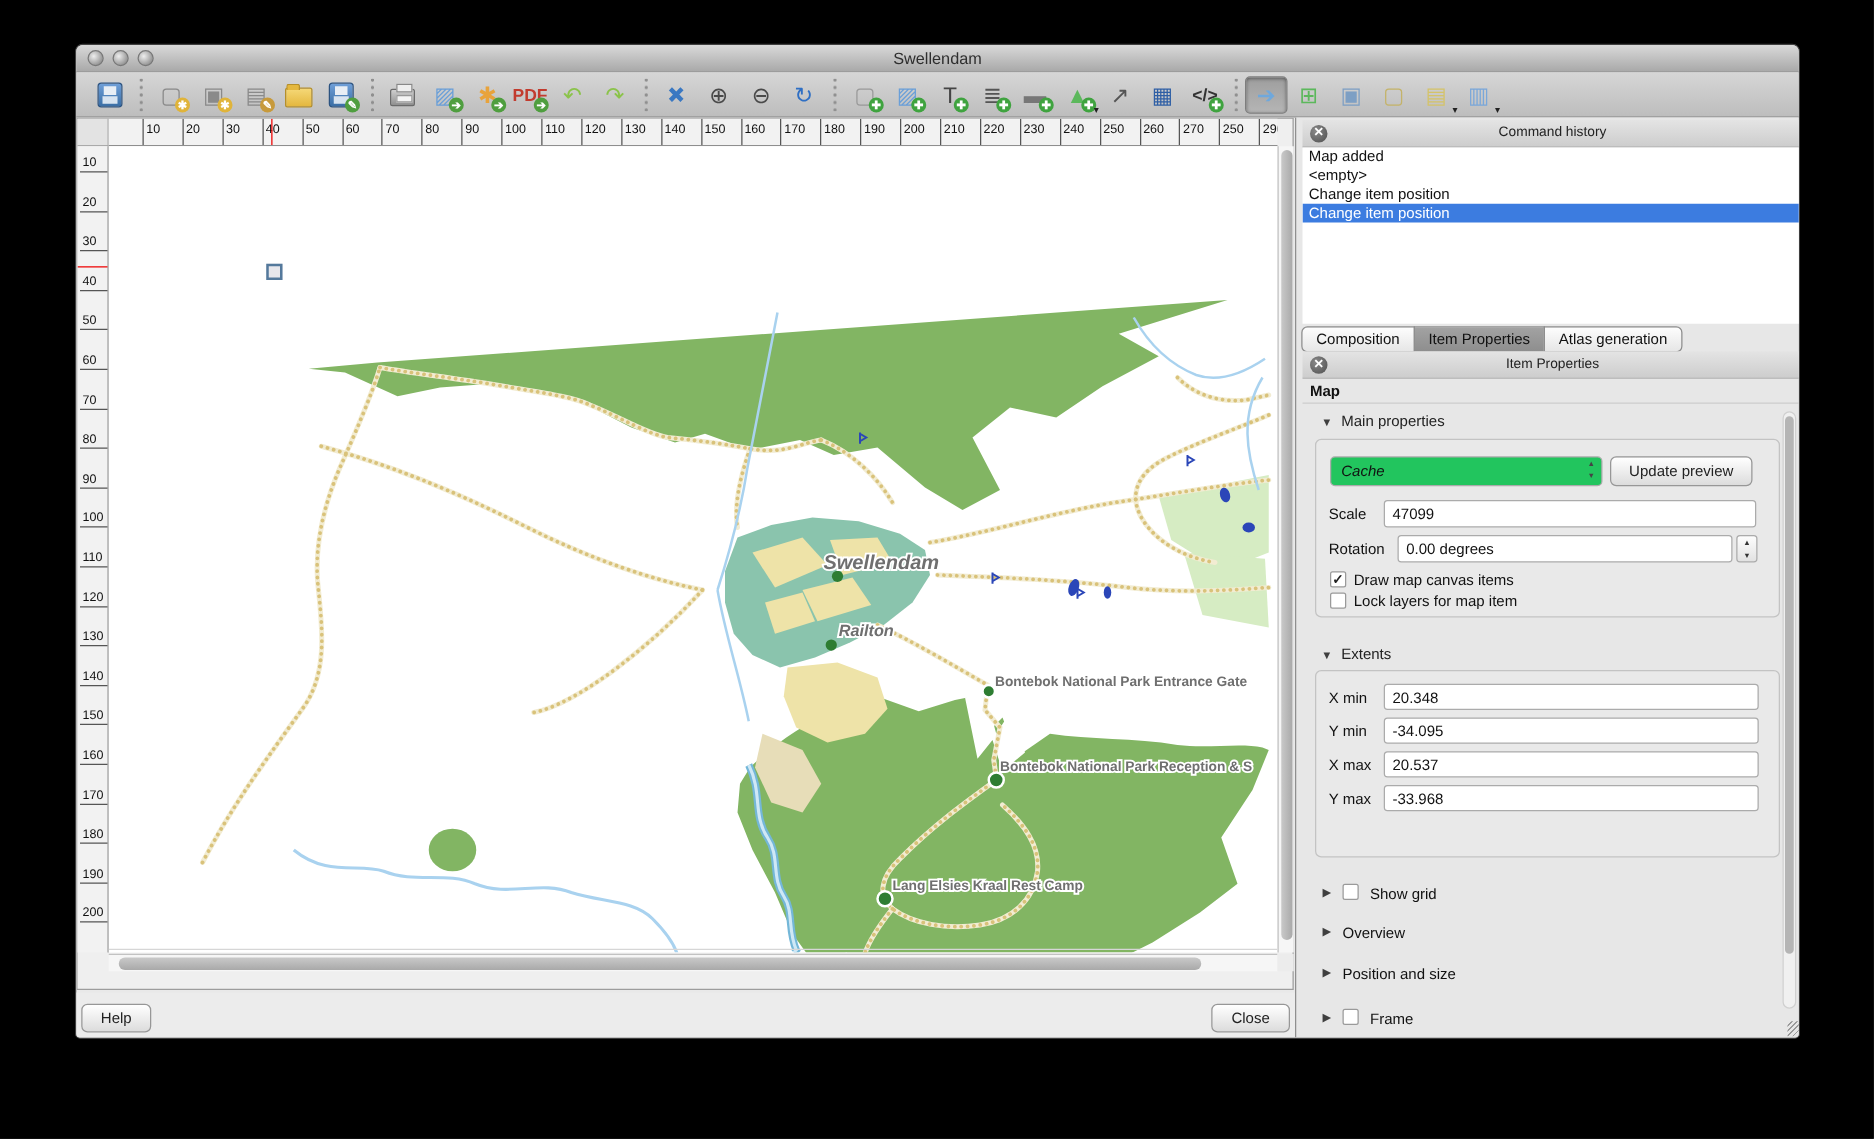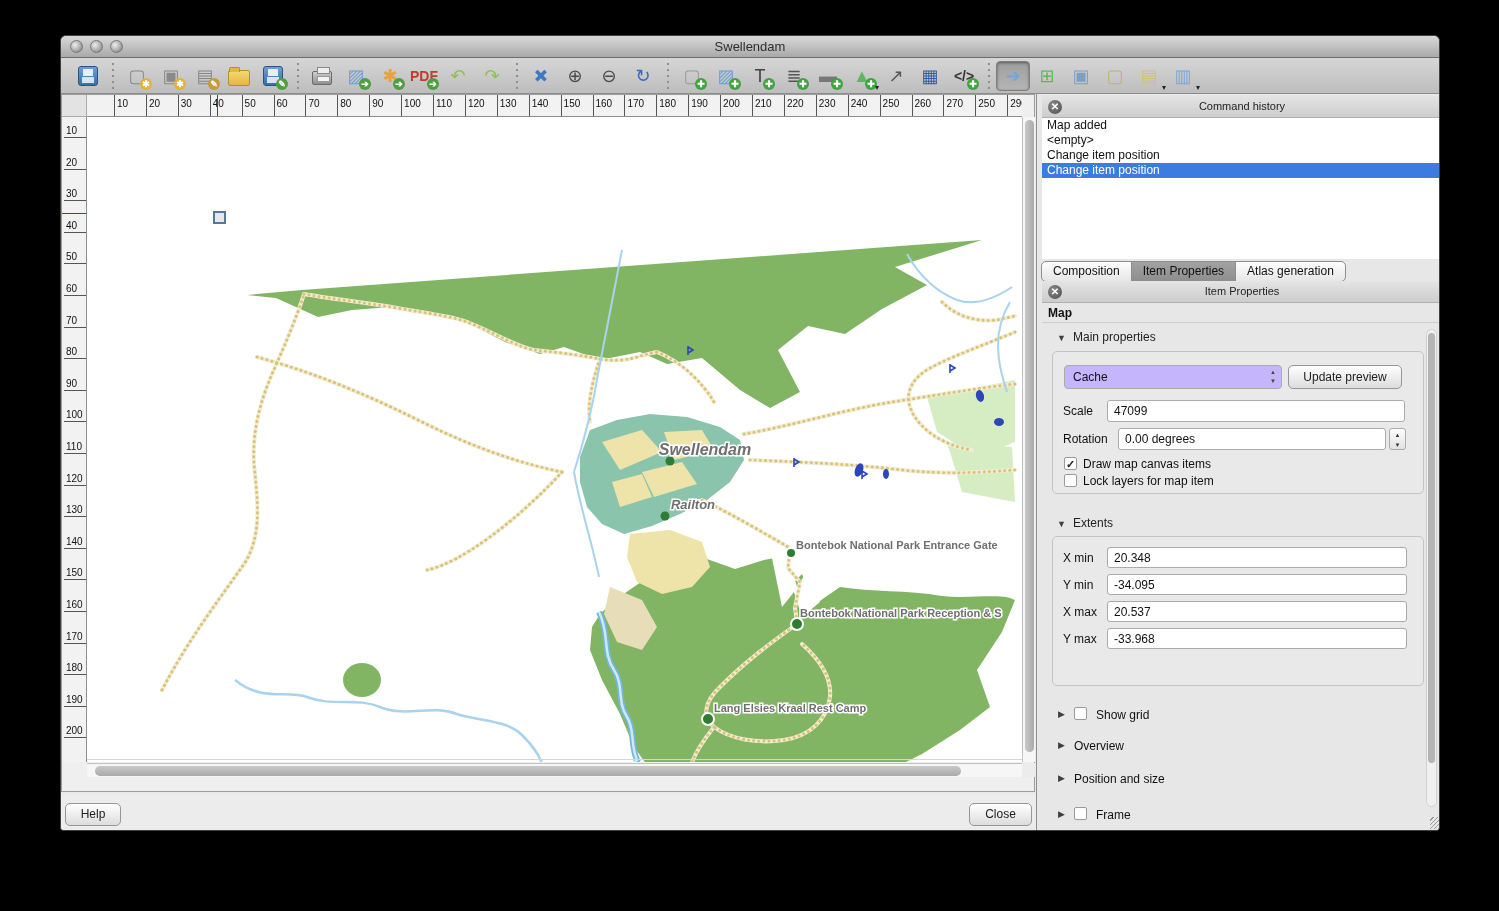--- a/index.html
+++ b/index.html
@@ -116,22 +116,22 @@
     border-bottom:1px solid #cdcdcd; font-size:12px; font-weight:bold; color:#111;
     padding:3px 0 0 6px; }
   #props { position:absolute; left:5px; top:229px; width:400px; height:509px; }
   .secthead { position:absolute; font-size:12px; color:#222; }
   .tri { position:absolute; font-size:9px; color:#3f3f3f; }
   .groupbox { position:absolute; border:1px solid #c3c3c3; border-radius:5px;
     background:#e9e9e9; }
   .field { position:absolute; background:#fff; border:1px solid #ababab;
     border-radius:3px; font-size:12px; color:#111; padding:3px 0 0 6px; }
   .flabel { position:absolute; font-size:12px; color:#111; }
-  .combo { position:absolute; background:#c4b5fd; border:1px solid #ababab;
-    border-radius:4px; font-size:12px; color:#111; padding:4px 0 0 8px; }
+  .combo { position:absolute; background:#22c55e; border:1px solid #ababab;
+    border-radius:4px; font-size:12px; color:#111; padding:4px 0 0 8px;font-style:italic; }
   .combo .arrows { position:absolute; right:5px; top:2px; font-size:6px; color:#444;
     line-height:9px; text-align:center; }
   .spin { position:absolute; background:linear-gradient(#fdfdfd,#e2e2e2);
     border:1px solid #ababab; border-radius:3px; font-size:6px; color:#333;
     text-align:center; line-height:10px; padding-top:1px; }
   .cbx { position:absolute; width:13px; height:13px; background:#fff;
     border:1px solid #9a9a9a; border-radius:2px; font-size:11px; line-height:12px;
     text-align:center; color:#222; font-weight:bold; }
   .cblabel { position:absolute; font-size:12px; color:#111; }
   #panelscroll { position:absolute; left:384px; top:6px; width:11px; height:478px;

